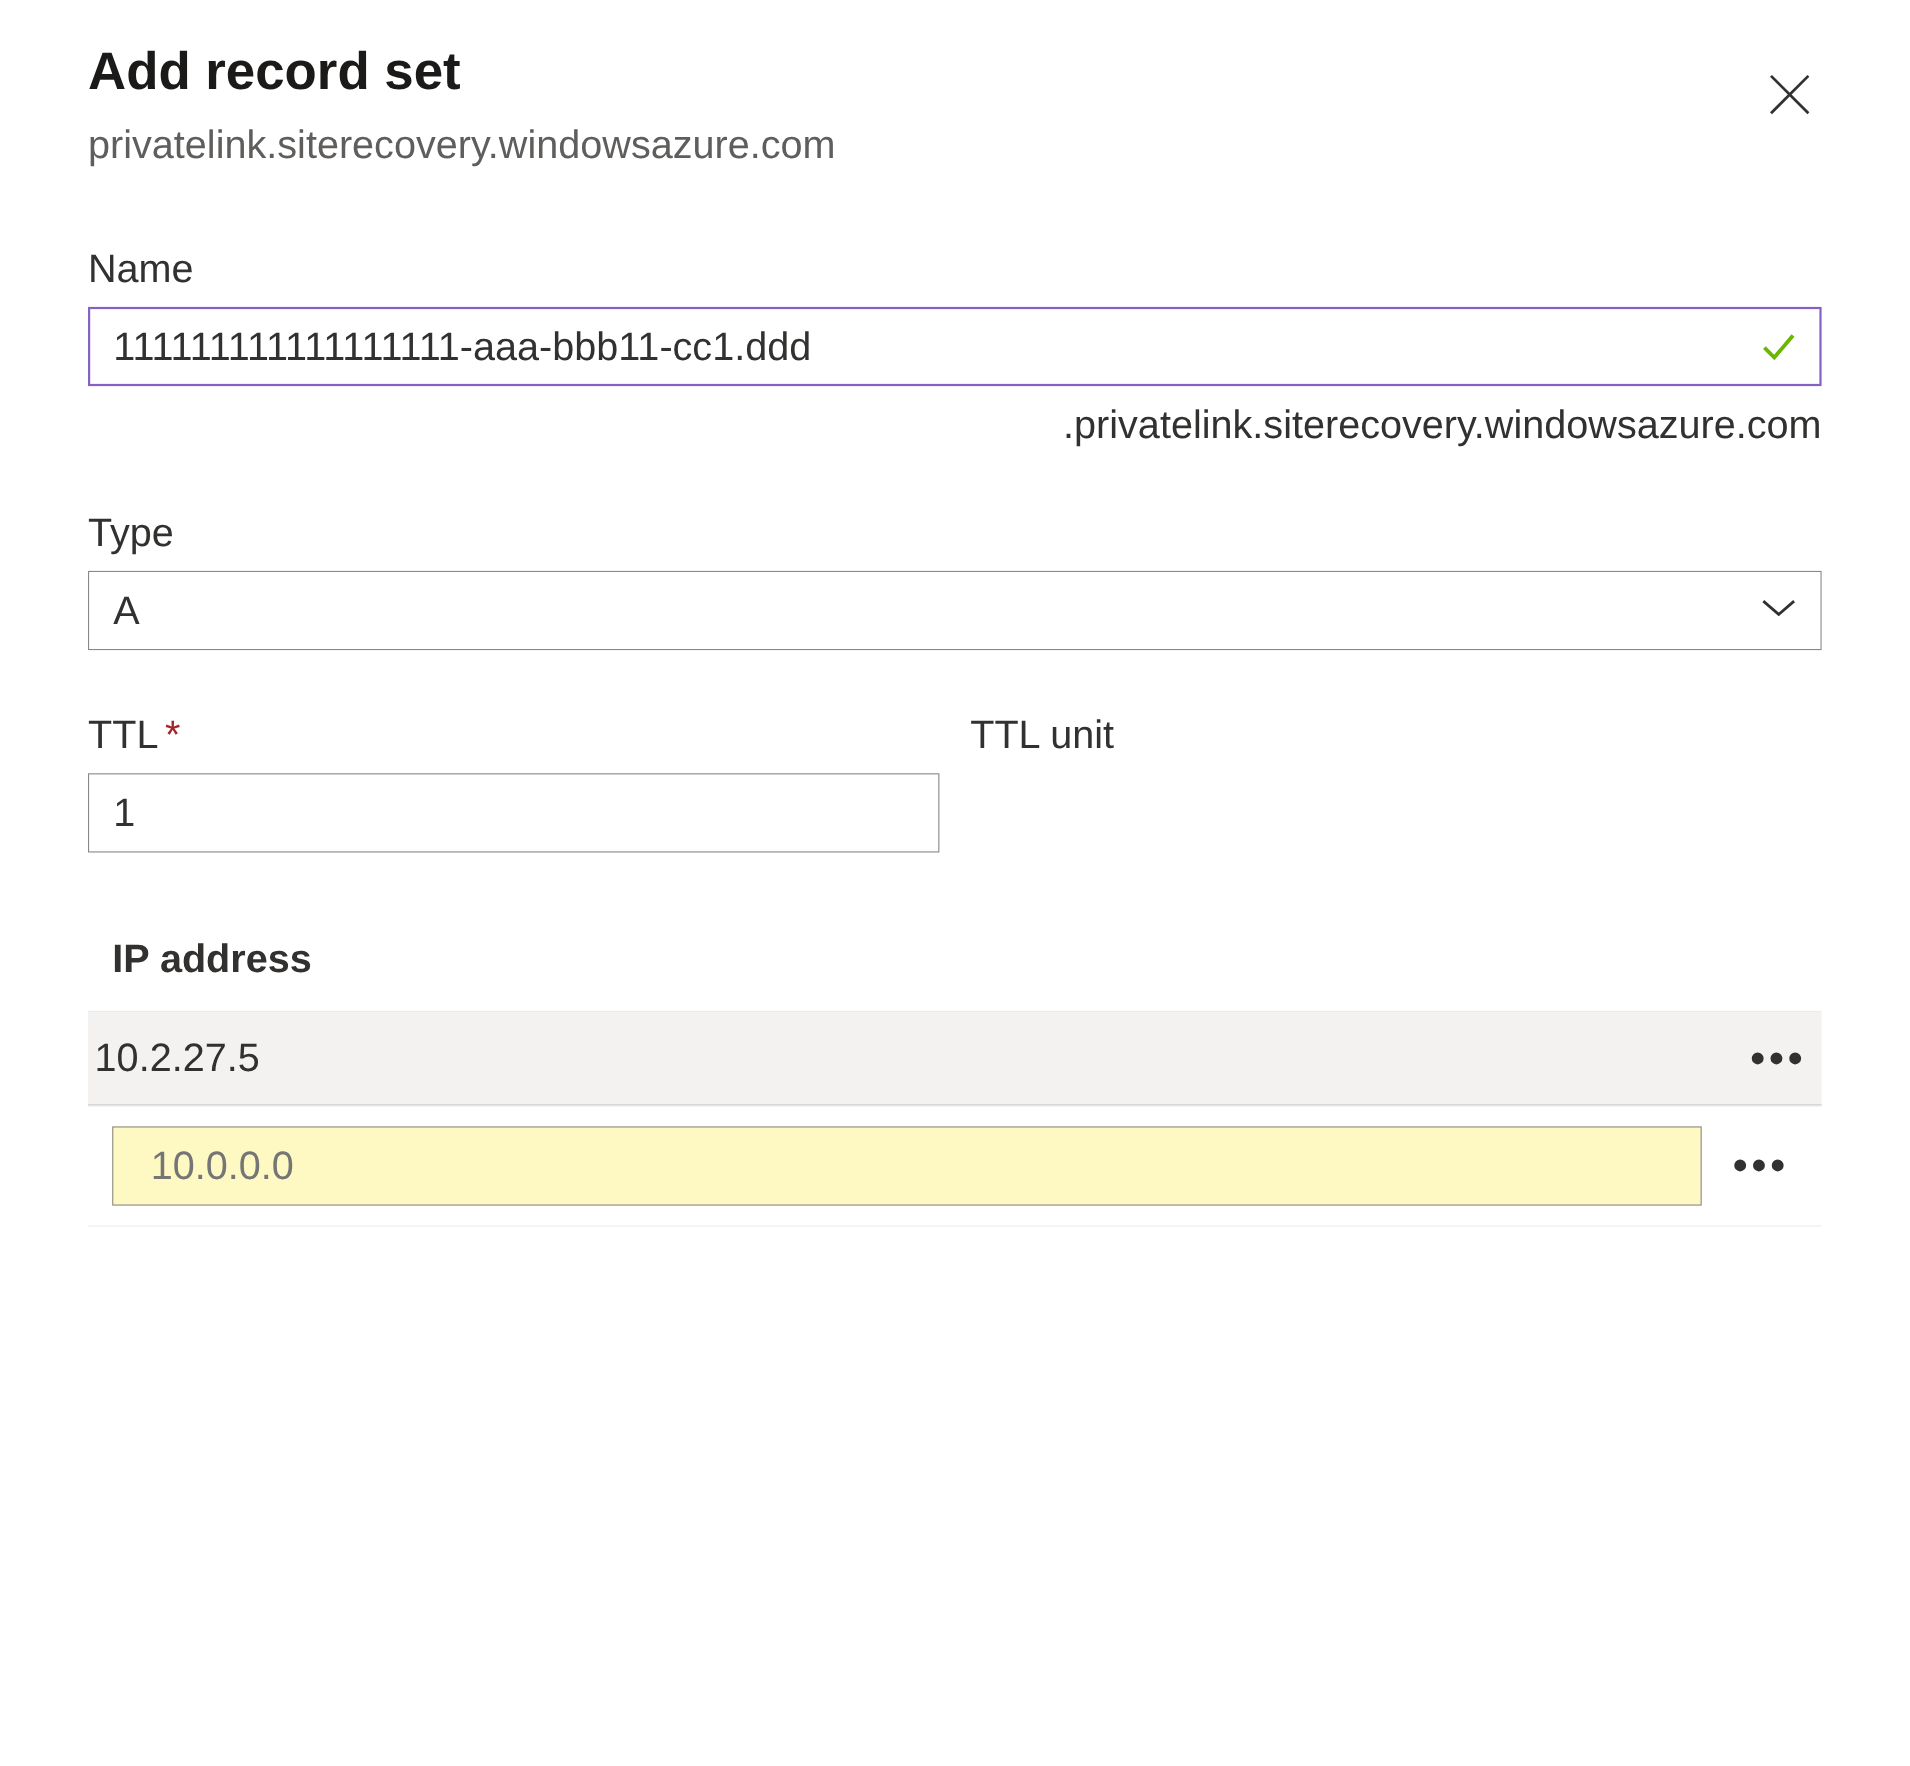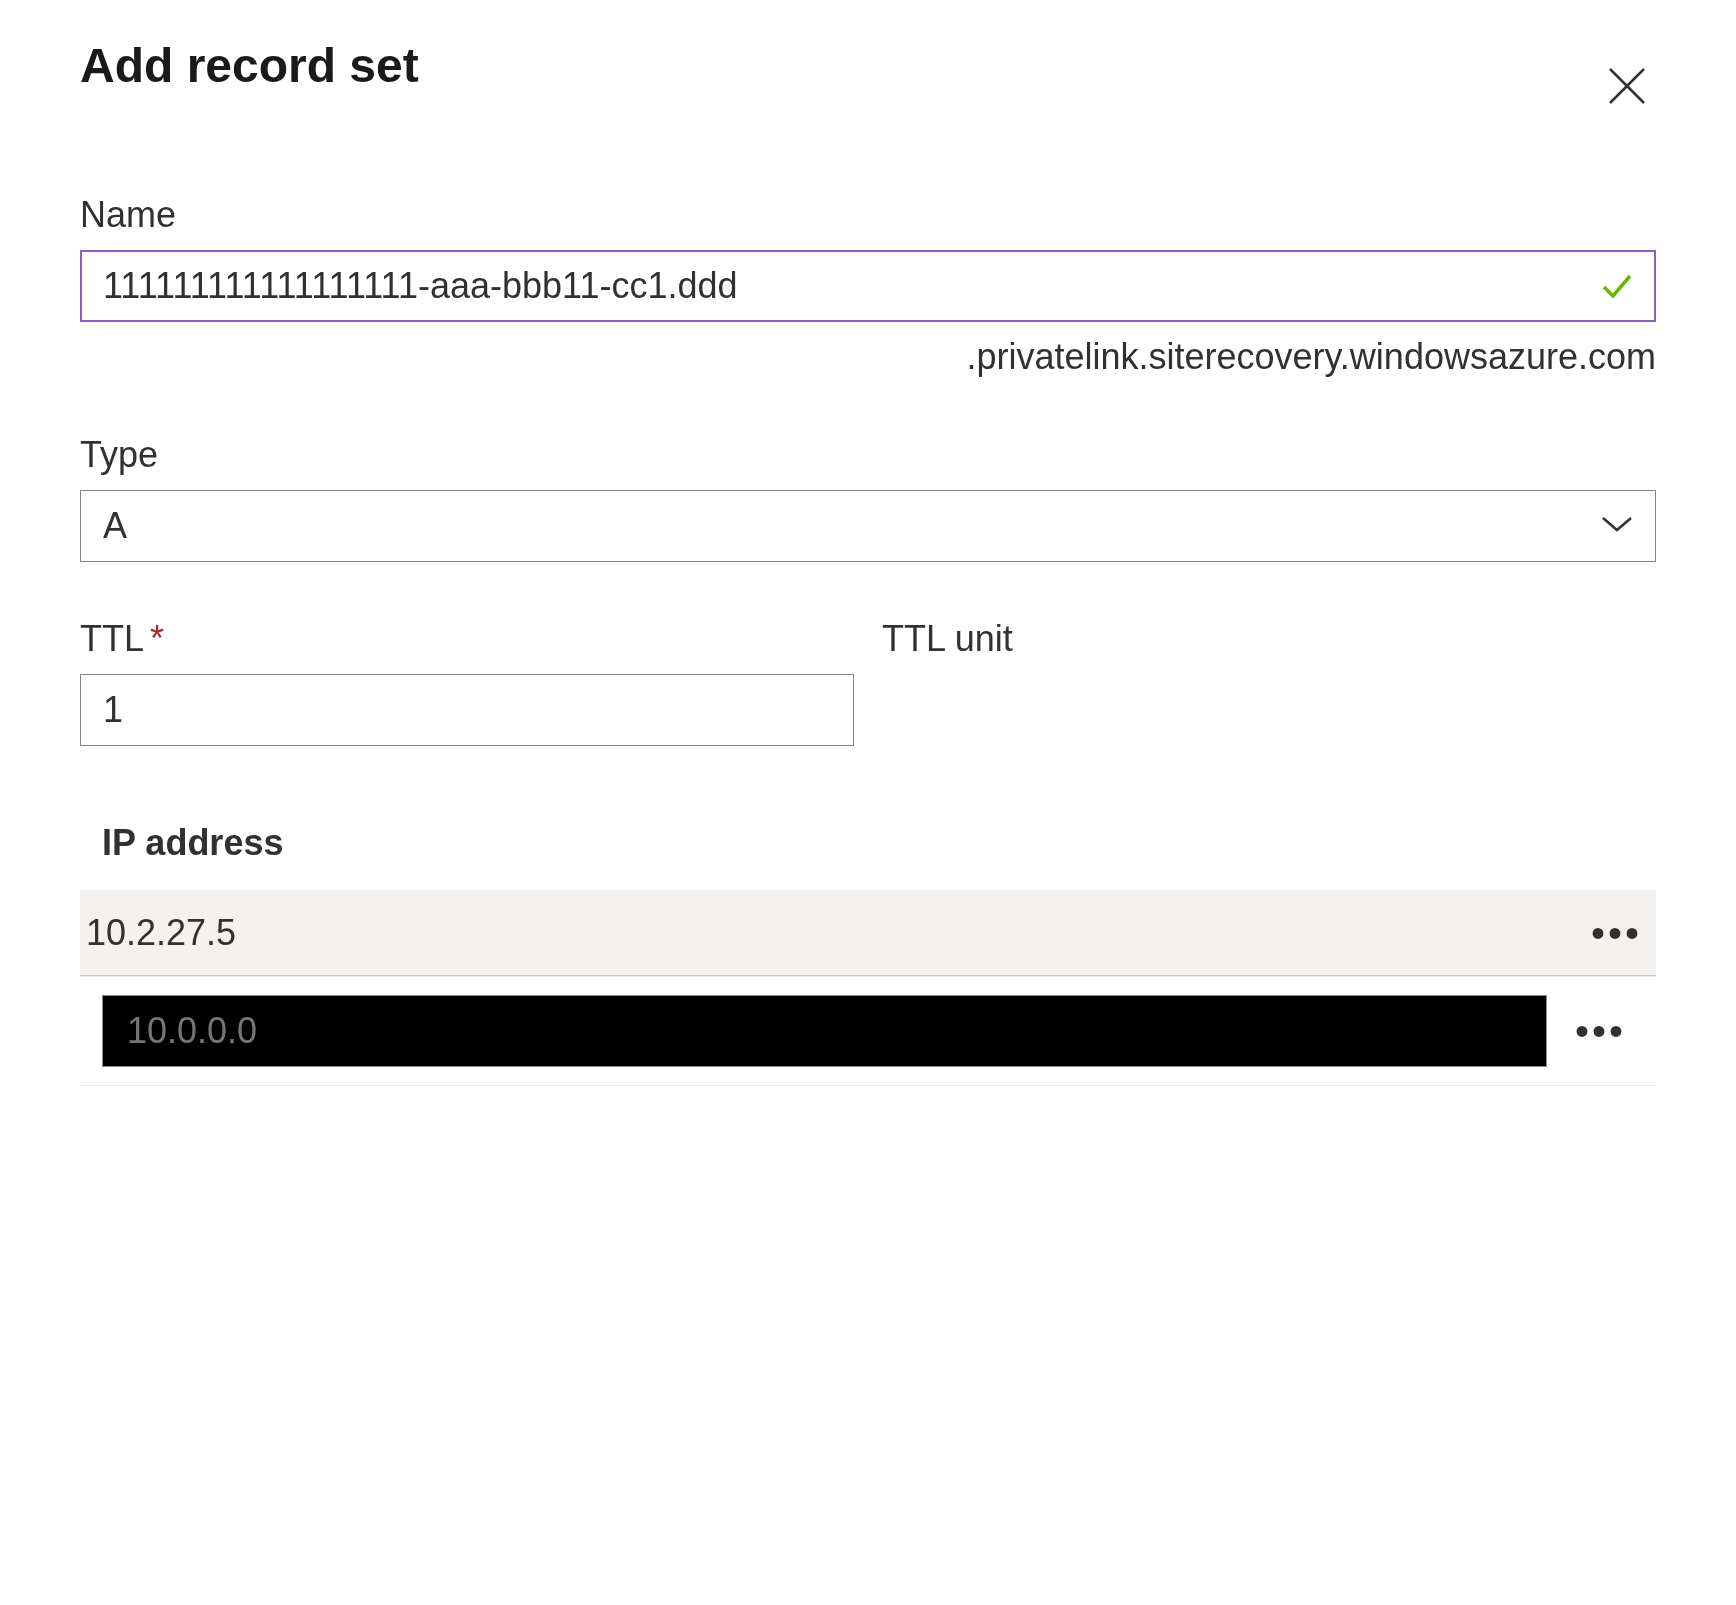--- a/index.html
+++ b/index.html
@@ -142,23 +142,23 @@
     border-bottom: 1px solid #c8c6c4;
   }
   .ip-value {
     flex: 1;
     font-size: 36px;
     color: #323130;
   }
   .ip-input {
     flex: 1;
     font-size: 36px;
-    padding: 14px 24px;
+    padding: 14px 34px;
     border: 1px solid #8a8886;
-    background: #000000;
+    background: #fef9c3;
     color: #605e5c;
     font-family: inherit;
     outline: none;
     margin-right: 20px;
   }
   .ip-row.new {
     padding: 18px 22px 18px 22px;
     min-height: auto;
   }
   .more-btn {
@@ -171,20 +171,21 @@
   }
 </style>
 </head>
 <body>
 
 <div class="panel">
 
   <div class="header-row">
     <div>
       <h1 class="title">Add record set</h1>
+      <div class="subtitle">privatelink.siterecovery.windowsazure.com</div>
     </div>
     <div class="close-btn">
       <svg width="42" height="42" viewBox="0 0 42 42">
         <line x1="4" y1="4" x2="38" y2="38" stroke="#323130" stroke-width="2.5"></line>
         <line x1="38" y1="4" x2="4" y2="38" stroke="#323130" stroke-width="2.5"></line>
       </svg>
     </div>
   </div>
 
   <div class="form">

